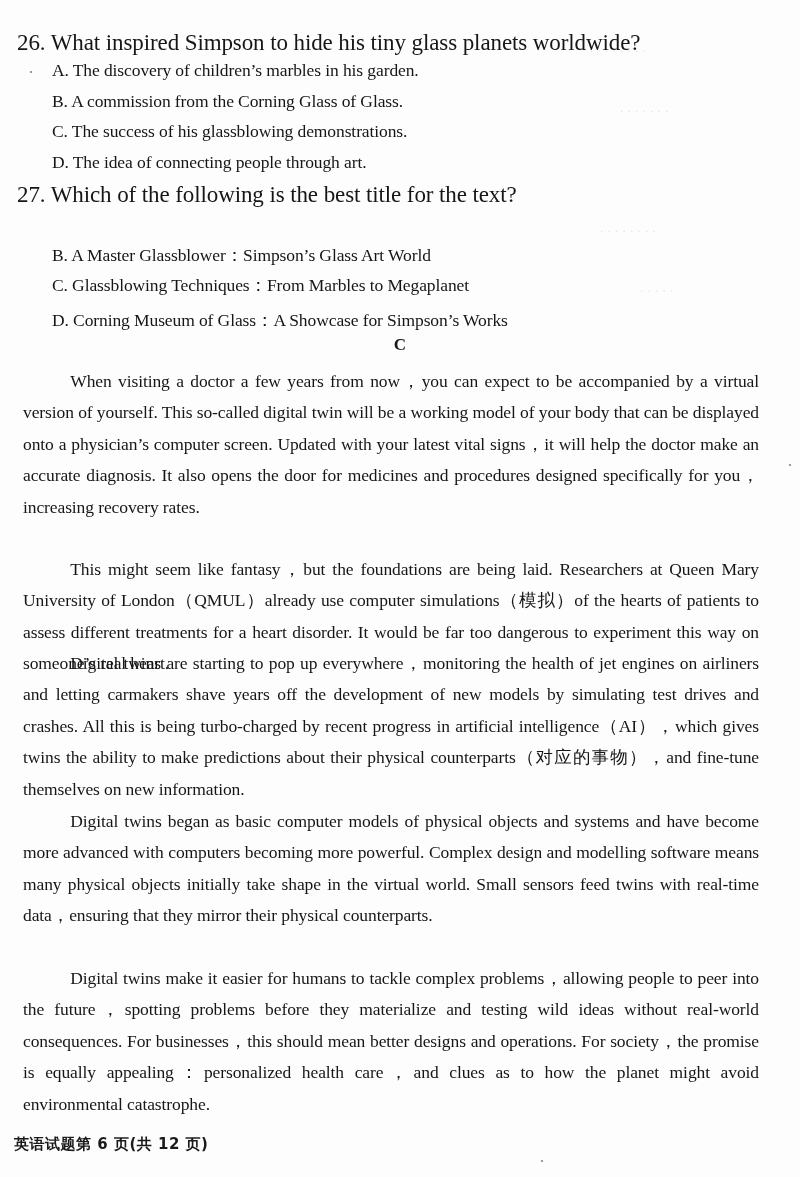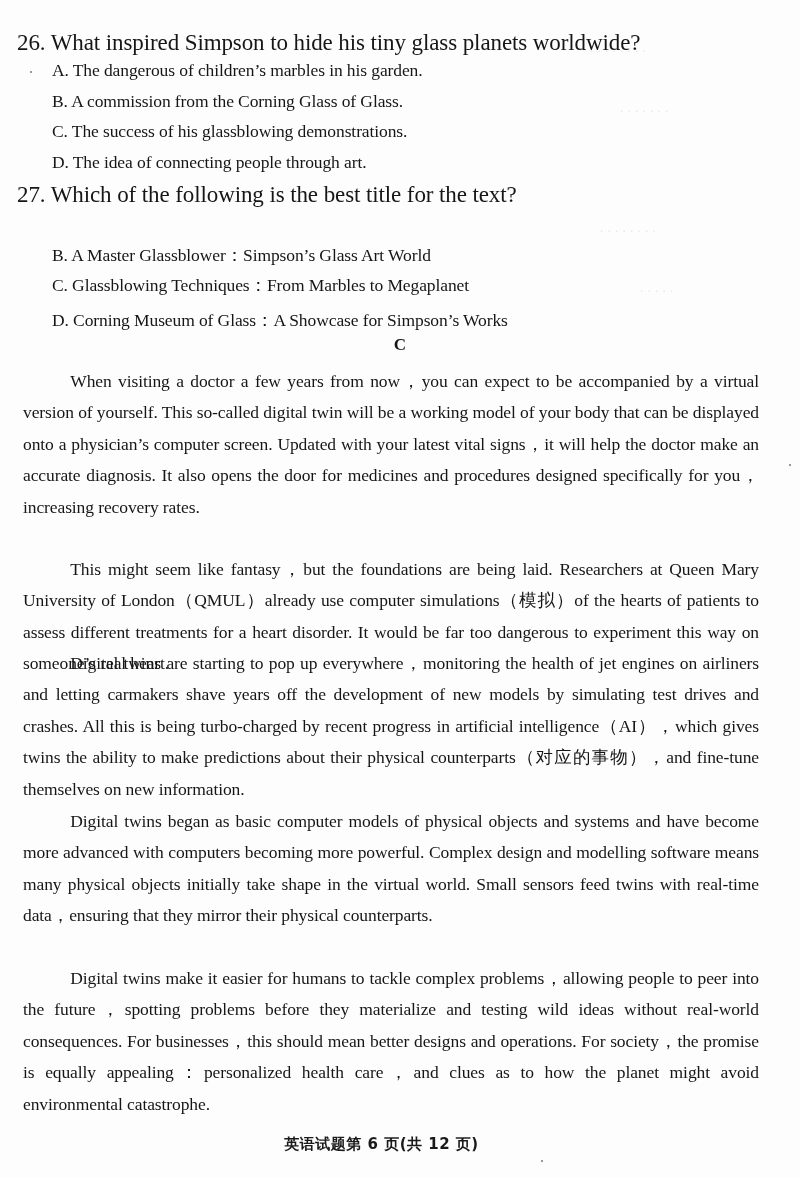--- a/index.html
+++ b/index.html
@@ -65,47 +65,47 @@
     }
     .passage p {
       margin: 6px;
       text-indent: 2.7em;
     }
     .footer {
       position: absolute;
       left: 0;
       width: 763px;
       top: 1135px;
-      text-align: center;
       font-family: "DejaVu Sans", sans-serif;
       font-size: 15px;
       font-weight: bold;
       color: #1a1a1a;
       letter-spacing: 0.5px;
+      padding-left: 14px;
     }
     .speck {
       position: absolute;
       width: 2px;
       height: 2px;
       background: #777;
       border-radius: 1px;
     }
   </style>
 </head>
 <body>
 
 <div class="page">
 
   <div class="ghost" style="left:590px; top:40px;">. . . . . . . .</div>
   <div class="ghost" style="left:620px; top:100px;">. . . . . . .</div>
   <div class="ghost" style="left:600px; top:220px;">. . . . . . . .</div>
   <div class="ghost" style="left:640px; top:280px;">. . . . .</div>
 
   <div class="q-stem" style="top:30px;">26. What inspired Simpson to hide his tiny glass planets worldwide?</div>
-  <div class="q-option" style="top:60px;">A. The dangerous of children’s marbles in his garden.</div>
+  <div class="q-option" style="top:60px;">A. The discovery of children’s marbles in his garden.</div>
   <div class="q-option" style="top:91px;">B. A commission from the Corning Glass of Glass.</div>
   <div class="q-option" style="top:121px;">C. The success of his glassblowing demonstrations.</div>
   <div class="q-option" style="top:152px;">D. The idea of connecting people through art.</div>
 
   <div class="q-stem" style="top:182px;">27. Which of the following is the best title for the text?</div>
   <div class="q-option" style="top:243px;text-align:right;">B. A Master Glassblower：Simpson’s Glass Art World</div>
   <div class="q-option" style="top:273px;">C. Glassblowing Techniques：From Marbles to Megaplanet</div>
   <div class="q-option" style="top:308px;font-family:Liberation Serif, serif;">D. Corning Museum of Glass：A Showcase for Simpson’s Works</div>
 
   <div class="section-letter">C</div>

